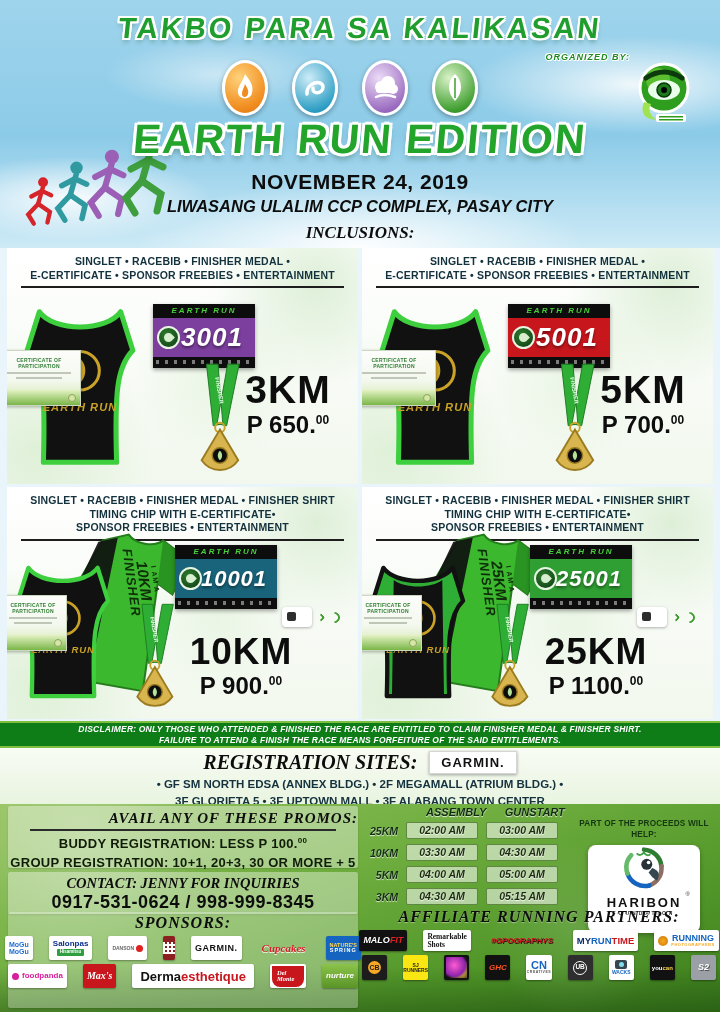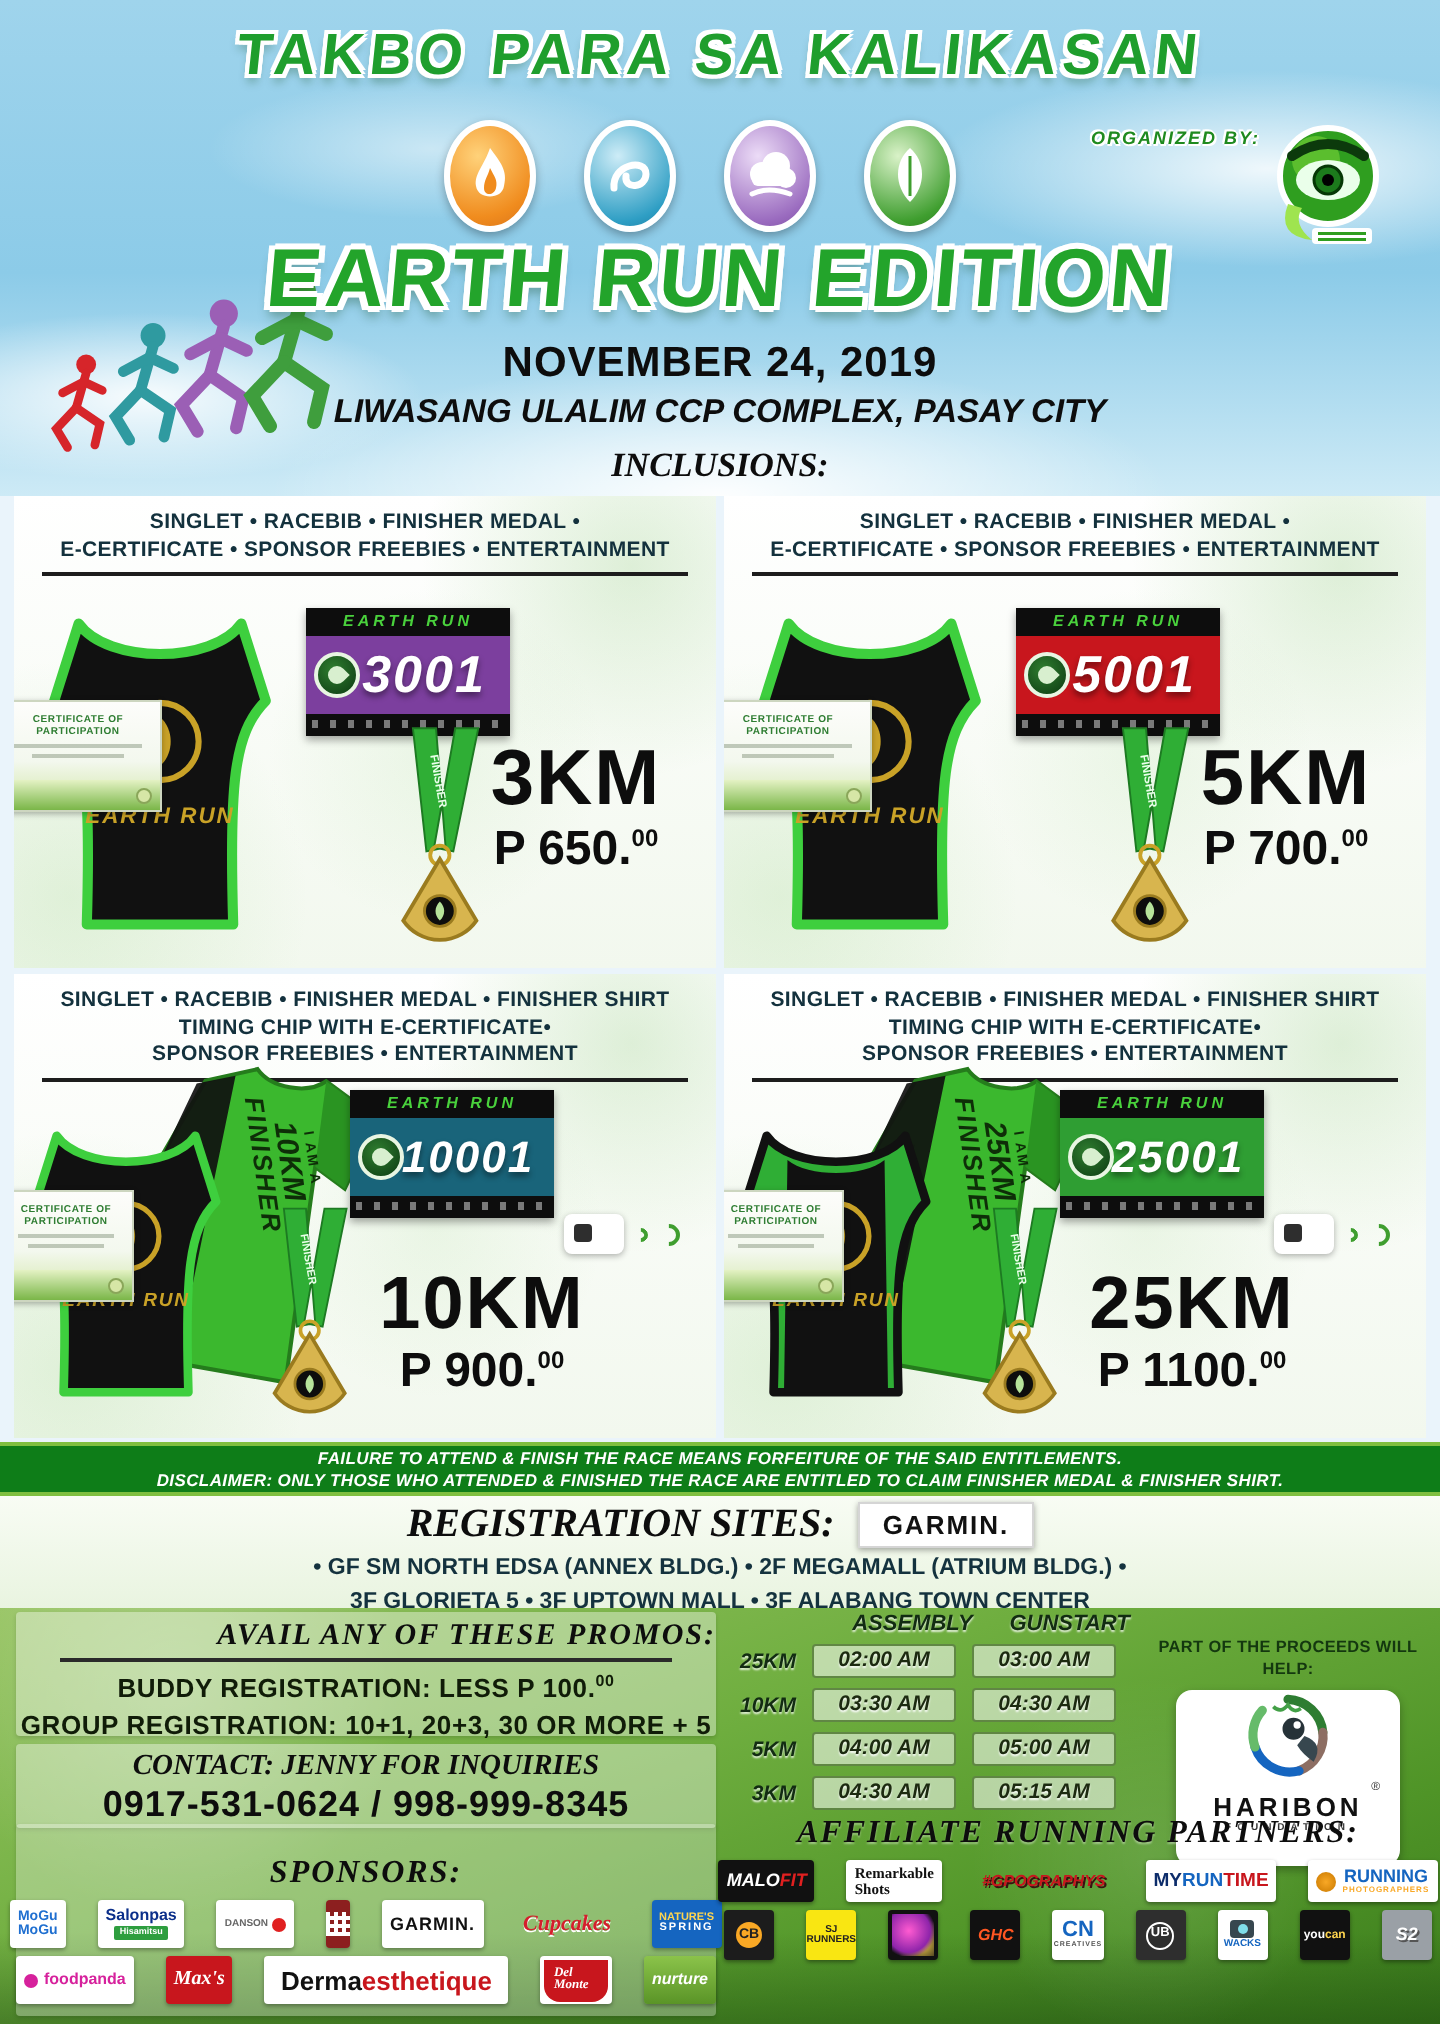--- a/index.html
+++ b/index.html
@@ -18,21 +18,21 @@
   .main-title{position:absolute;left:0;top:12px;width:100%;text-align:center;
     font-size:29px;font-weight:800;letter-spacing:3px;color:#1f9e2d;transform:skewX(-6deg);
     text-shadow:-2px 0 0 #fff,2px 0 0 #fff,0 -2px 0 #fff,0 2px 0 #fff,-2px -2px 0 #fff,2px -2px 0 #fff,-2px 2px 0 #fff,2px 2px 0 #fff,0 4px 5px rgba(0,60,0,.35)}
   .elements{position:absolute;left:150px;top:60px;width:400px;display:flex;justify-content:center;gap:24px}
   .elem{width:46px;height:56px;border-radius:50%;border:3px solid #fff;box-shadow:0 2px 5px rgba(0,0,0,.3);
     display:flex;align-items:center;justify-content:center}
   .elem.fire{background:radial-gradient(circle at 35% 30%,#ffd27a,#f08c1e 70%,#d9731a)}
   .elem.water{background:radial-gradient(circle at 35% 30%,#cdecf7,#2e9ec4 75%,#1d7ea3)}
   .elem.air{background:radial-gradient(circle at 35% 30%,#ecdcf7,#9a6bbf 75%,#7d4fa3)}
   .elem.leaf{background:radial-gradient(circle at 35% 30%,#d9f2c8,#3f9e2f 75%,#2c7d20)}
-  .organized{position:absolute;top:64px;right:90px;font-size:9px;font-weight:800;font-style:italic;
+  .organized{position:absolute;top:52px;right:90px;font-size:9px;font-weight:800;font-style:italic;
     color:#1f8a1f;letter-spacing:1px;
     text-shadow:-1px 0 #fff,1px 0 #fff,0 -1px #fff,0 1px #fff,1px 1px #fff,-1px -1px #fff}
   .eye-logo{position:absolute;top:62px;right:28px}
   .runners{position:absolute;left:22px;top:136px}
   .event-title{position:absolute;left:0;top:116px;width:100%;text-align:center;
     font-size:41px;font-weight:800;letter-spacing:2px;color:#23a42b;transform:skewX(-5deg);
     text-shadow:-2px 0 0 #fff,2px 0 0 #fff,0 -3px 0 #fff,0 3px 0 #fff,-3px -2px 0 #fff,3px -2px 0 #fff,-3px 2px 0 #fff,3px 2px 0 #fff,0 5px 6px rgba(0,55,0,.4)}
   .date-line{position:absolute;left:0;top:170px;width:100%;text-align:center;font-size:21px;font-weight:800;color:#0d0d0d;letter-spacing:.5px}
   .venue-line{position:absolute;left:0;top:197px;width:100%;text-align:center;font-size:16.5px;font-weight:800;font-style:italic;color:#0d0d0d}
   .incl-label{position:absolute;left:0;top:223px;width:100%;text-align:center;
@@ -465,22 +465,22 @@
       <circle cx="28" cy="95" r="8" fill="#0d0d0d" stroke="#9a7b1f" stroke-width="1.5"></circle>
       <path d="M28,90 C31,93 31,97 28,100 C25,97 25,93 28,90 Z" fill="#b6e39a"></path>
     </svg>
     <div class="dist-block abs" style="left:164px;top:146px;width:140px;z-index:3">
       <div class="dist" style="font-size:37px">25KM</div>
       <div class="price"><span>P 1100.</span><sup>00</sup></div>
     </div>
   </div>
 
   <div class="disclaimer">
+    <div>DISCLAIMER: ONLY THOSE WHO ATTENDED &amp; FINISHED THE RACE ARE ENTITLED TO CLAIM FINISHER MEDAL &amp; FINISHER SHIRT.</div>
     <div>FAILURE TO ATTEND &amp; FINISH THE RACE MEANS FORFEITURE OF THE SAID ENTITLEMENTS.</div>
-    <div>DISCLAIMER: ONLY THOSE WHO ATTENDED &amp; FINISHED THE RACE ARE ENTITLED TO CLAIM FINISHER MEDAL &amp; FINISHER SHIRT.</div>
   </div>
 
   <div class="registration">
     <div class="reg-row">
       <span class="reg-title">REGISTRATION SITES:</span>
       <span class="garmin-box">GARMIN.</span>
     </div>
     <div class="reg-lines">
       <div>• GF SM NORTH EDSA (ANNEX BLDG.) • 2F MEGAMALL (ATRIUM BLDG.) •</div>
       <div>3F GLORIETA 5 • 3F UPTOWN MALL • 3F ALABANG TOWN CENTER</div>
@@ -541,21 +541,21 @@
           <circle cx="29" cy="18" r="2" fill="#fff"></circle>
           <path d="M33,24 Q44,28 38,38 Q32,34 29,29 Z" fill="#37474f"></path>
         </svg>
         <div class="benef-name">HARIBON</div>
         <div class="benef-sub">FOUNDATION</div>
         <div class="benef-reg">®</div>
       </div>
     </div>
 
     <div class="panel abs" style="left:8px;top:108px;width:350px;height:96px;background:rgba(255,255,255,.3)">
-      <div class="sect-title" style="margin-top:16px">SPONSORS:</div>
+      <div class="sect-title" style="margin-top:2px">SPONSORS:</div>
       <div class="chips">
         <div class="chip c-mogu">
             <span>MoGu MoGu</span>
           </div>
         <div class="chip c-salon">
             <span class="l1">Salonpas</span>
             <span class="l2">Hisamitsu</span>
           </div>
         <div class="chip c-danson">
             <span>DANSON</span>

